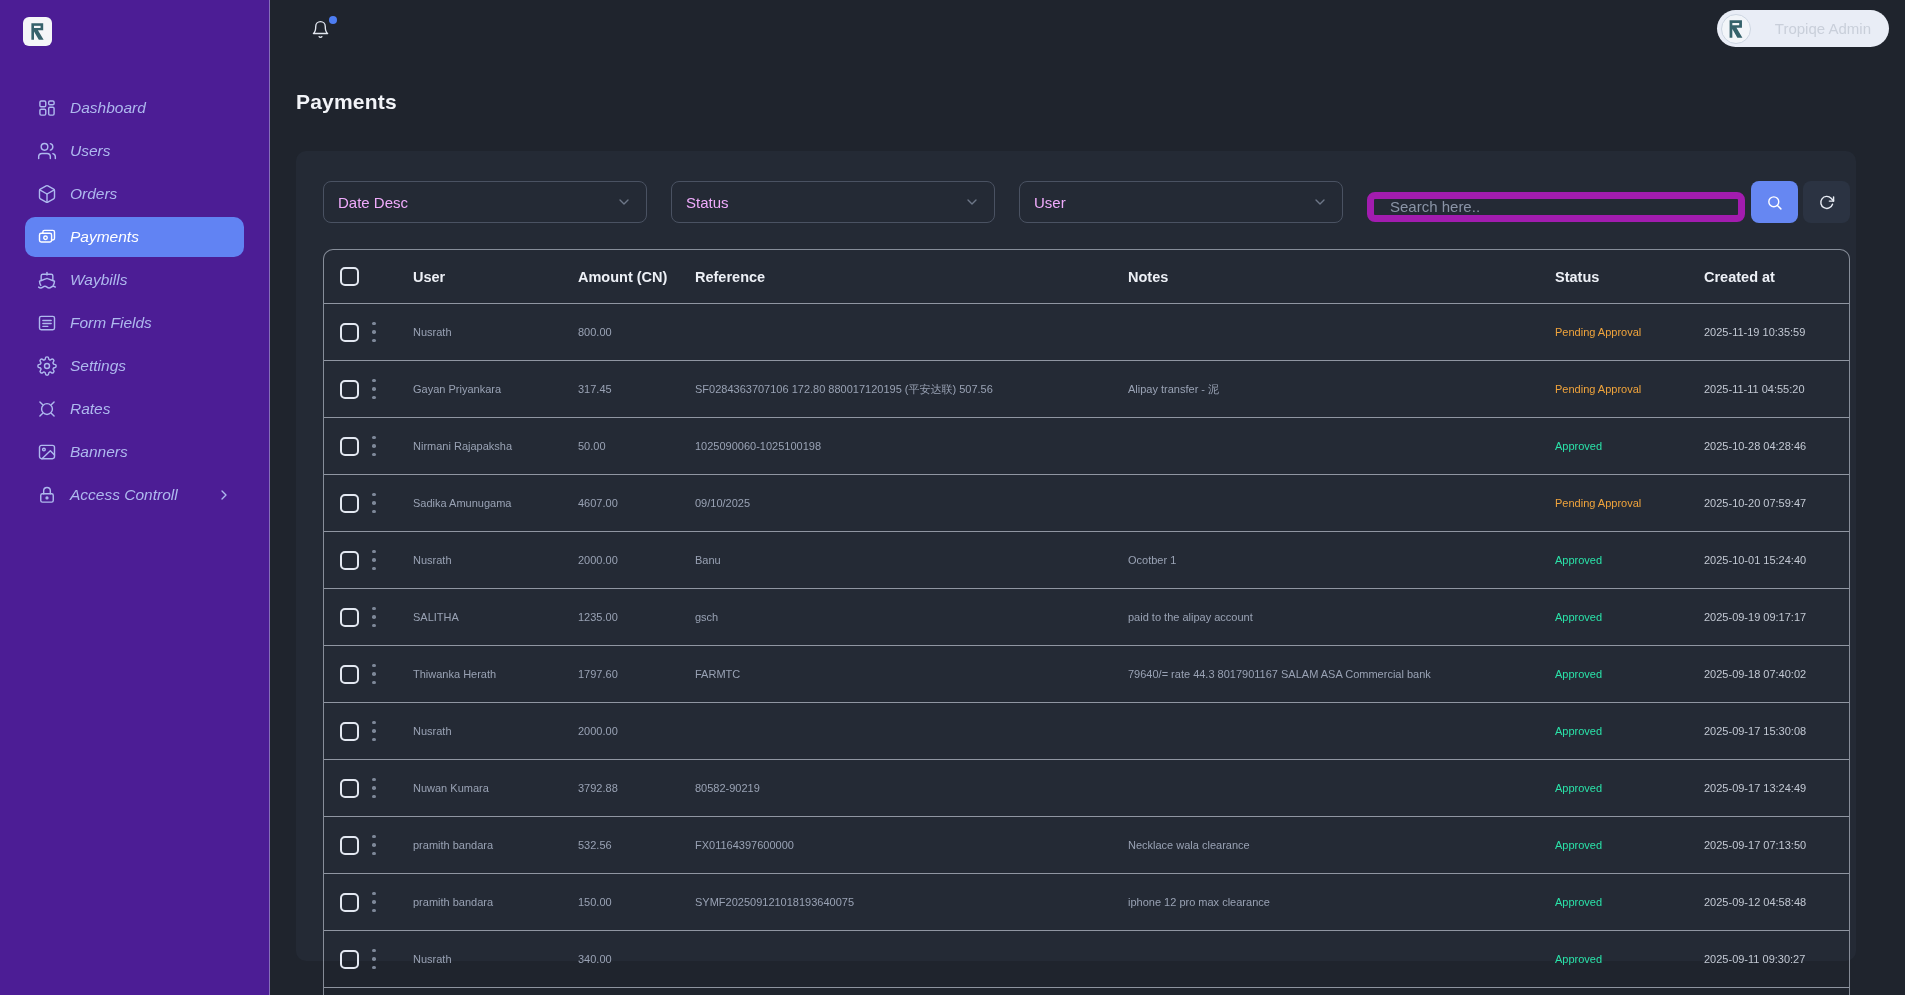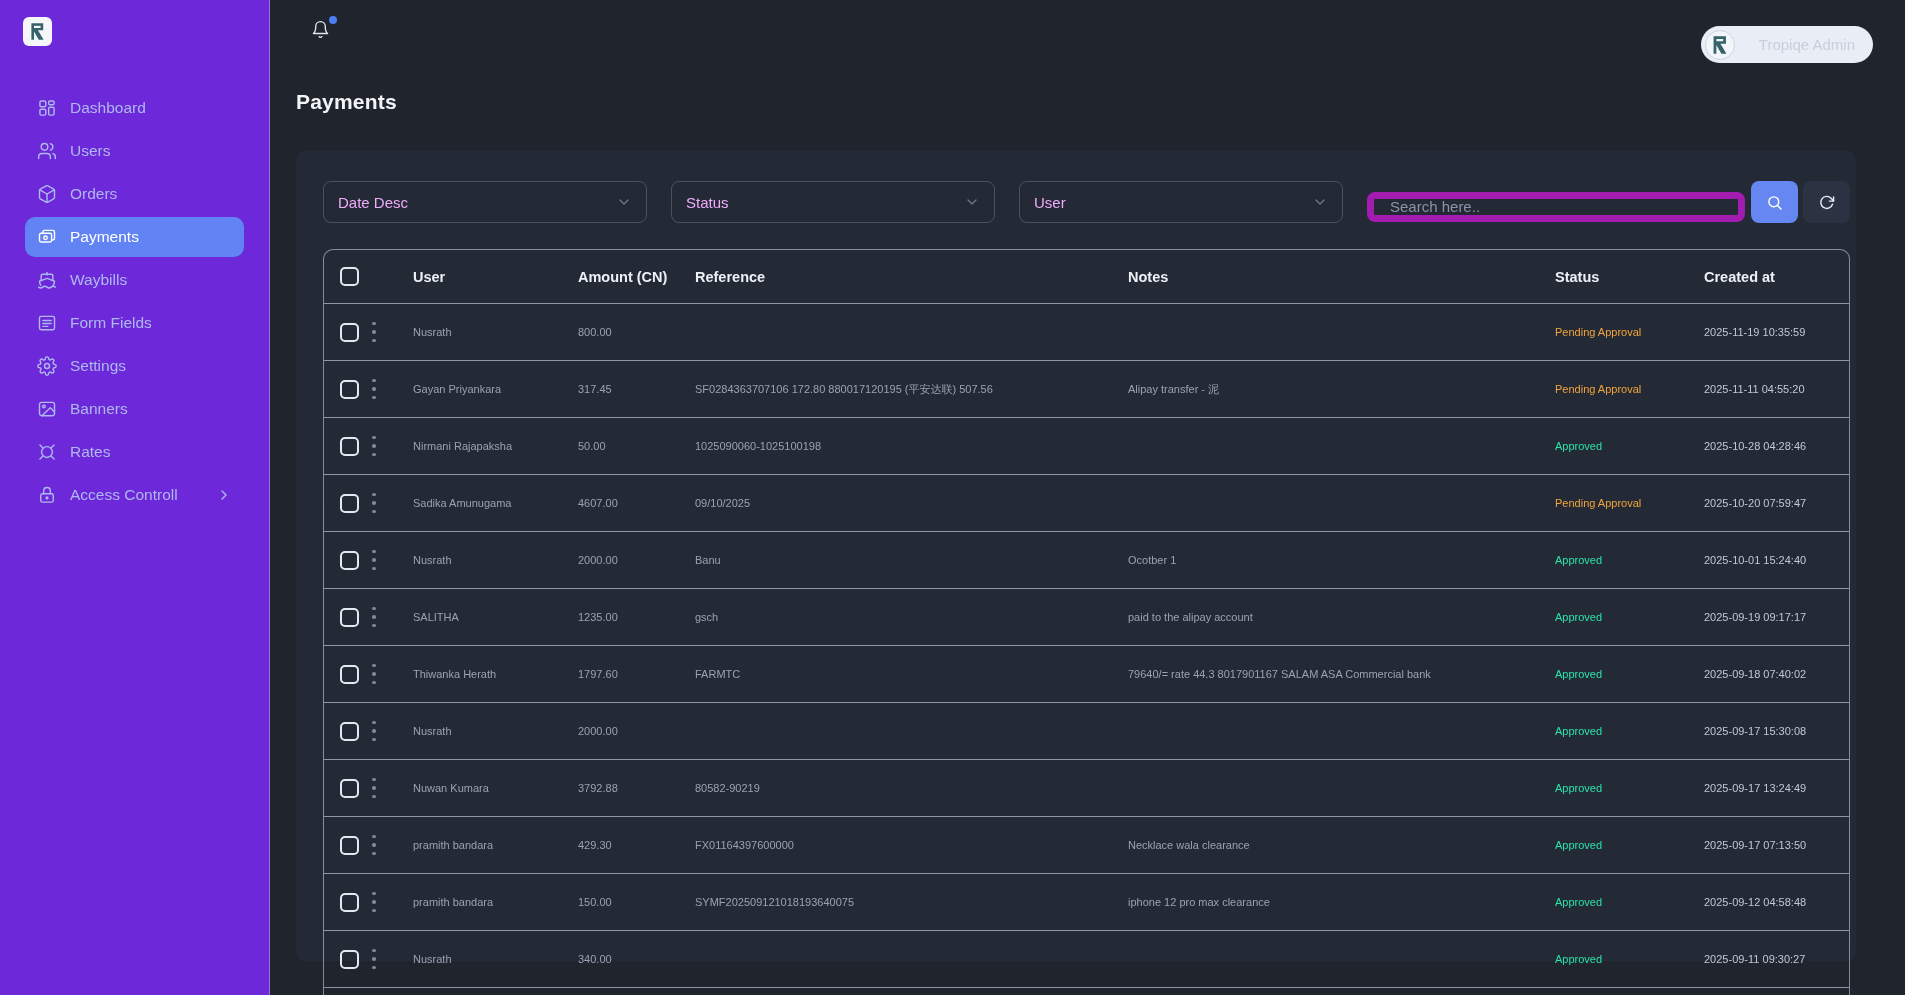--- a/index.html
+++ b/index.html
@@ -6,22 +6,23 @@
   html,body { width:1905px; height:995px; overflow:hidden; }
   body {
     background:#1f242d;
     font-family:"Liberation Sans","DejaVu Sans",sans-serif;
     color:#cfd5e0;
   }
 
   
   .sidebar {
     position:fixed; left:0; top:0; width:270px; height:995px;
-    background:#6d28d9; border-right:1px solid rgba(205,213,226,0.45);
+    background:#4c1d95; border-right:1px solid rgba(205,213,226,0.45);
     z-index:5;
+    font-style:italic;
   }
   .logo-box {
     width:29px; height:29px; margin:17px 0 0 23px;
     background:#f4f6f8; border-radius:6px;
     display:flex; align-items:center; justify-content:center;
   }
   .logo-box svg { width:21px; height:21px; }
   .nav { margin-top:42px; padding:0 25px; display:flex; flex-direction:column; gap:3px; }
   .nav-item {
     height:40px; border-radius:10px; display:flex; align-items:center;
@@ -34,23 +35,23 @@
   .nav-chevron { position:absolute; right:12px; width:16px; height:16px; }
   .nav-chevron svg { width:16px; height:16px; stroke:currentColor; fill:none; stroke-width:2; stroke-linecap:round; stroke-linejoin:round; }
 
   
   .main { margin-left:270px; height:995px; position:relative; }
   .topbar { position:relative; height:60px; }
   .bell-wrap { position:absolute; left:41px; top:20px; width:24px; height:24px; cursor:pointer; }
   .bell-wrap svg { width:19px; height:19px; stroke:#e2e7ef; fill:none; stroke-width:1.7; stroke-linecap:round; stroke-linejoin:round; }
   .notif-dot { position:absolute; right:-2px; top:-4px; width:8px; height:8px; border-radius:50%; background:#4d7df2; }
   .avatar-pill {
-    position:absolute; right:32px; top:10px; height:37px; min-width:168px;
+    position:absolute; right:16px; top:10px; height:37px; min-width:168px;
     background:#e9edf6; border-radius:19px; display:flex; align-items:center;
-    padding:0 18px 0 4px; gap:24px; cursor:pointer;margin-top:16px;
+    padding:0 18px 0 4px; gap:24px; cursor:pointer;
   }
   .avatar { width:30px; height:30px; border-radius:50%; background:#f2f5f9; border:1px solid #cdd6e2; display:flex; align-items:center; justify-content:center; overflow:hidden; }
   .avatar svg { width:22px; height:22px; }
   .avatar-pill .uname { color:#c9cfda; font-size:15px; }
 
   .page-title { margin:30px 0 0 26px; font-size:21px; font-weight:700; color:#f2f4f8; letter-spacing:0.2px; }
 
   
   .card {
     margin:37px 49px 0 26px;
@@ -191,38 +192,38 @@
         <svg viewBox="0 0 24 24">
             <circle cx="12" cy="12" r="3"></circle>
             <path d="M19.4 15a1.65 1.65 0 0 0 .33 1.82l.06.06a2 2 0 0 1-2.83 2.83l-.06-.06a1.65 1.65 0 0 0-1.82-.33 1.65 1.65 0 0 0-1 1.51V21a2 2 0 0 1-4 0v-.09A1.65 1.65 0 0 0 9 19.4a1.65 1.65 0 0 0-1.82.33l-.06.06a2 2 0 0 1-2.83-2.83l.06-.06a1.65 1.65 0 0 0 .33-1.82 1.65 1.65 0 0 0-1.51-1H3a2 2 0 0 1 0-4h.09A1.65 1.65 0 0 0 4.6 9a1.65 1.65 0 0 0-.33-1.82l-.06-.06a2 2 0 0 1 2.83-2.83l.06.06a1.65 1.65 0 0 0 1.82.33H9a1.65 1.65 0 0 0 1-1.51V3a2 2 0 0 1 4 0v.09a1.65 1.65 0 0 0 1 1.51 1.65 1.65 0 0 0 1.82-.33l.06-.06a2 2 0 0 1 2.83 2.83l-.06.06a1.65 1.65 0 0 0-.33 1.82V9a1.65 1.65 0 0 0 1.51 1H21a2 2 0 0 1 0 4h-.09a1.65 1.65 0 0 0-1.51 1z"></path>
           </svg>
       </span>
       <span class="nav-label">Settings</span>
     </div>
     <div class="nav-item">
       <span class="nav-icon">
         <svg viewBox="0 0 24 24">
-            <rect x="3" y="4" width="18" height="16" rx="2.5"></rect>
-            <circle cx="8.3" cy="9" r="1.6"></circle>
-            <path d="M21 15.5 16 10.5 6 20"></path>
-          </svg>
-      </span>
-      <span class="nav-label">Banners</span>
-    </div>
-    <div class="nav-item">
-      <span class="nav-icon">
-        <svg viewBox="0 0 24 24">
             <circle cx="12" cy="12" r="6.5"></circle>
             <path d="M3.5 3.5 6.6 6.6"></path>
             <path d="M20.5 3.5 17.4 6.6"></path>
             <path d="M3.5 20.5 6.6 17.4"></path>
             <path d="M20.5 20.5 17.4 17.4"></path>
           </svg>
       </span>
       <span class="nav-label">Rates</span>
+    </div>
+    <div class="nav-item">
+      <span class="nav-icon">
+        <svg viewBox="0 0 24 24">
+            <rect x="3" y="4" width="18" height="16" rx="2.5"></rect>
+            <circle cx="8.3" cy="9" r="1.6"></circle>
+            <path d="M21 15.5 16 10.5 6 20"></path>
+          </svg>
+      </span>
+      <span class="nav-label">Banners</span>
     </div>
     <div class="nav-item">
       <span class="nav-icon">
         <svg viewBox="0 0 24 24">
             <rect x="4.5" y="10.5" width="15" height="10" rx="2"></rect>
             <path d="M8 10.5V7a4 4 0 0 1 8 0v3.5"></path>
             <circle cx="12" cy="15.5" r="1.1"></circle>
           </svg>
       </span>
       <span class="nav-label">Access Controll</span>
@@ -456,21 +457,21 @@
           <div class="trow">
             <div class="cell c-check">
               <div class="checkbox"></div>
               <div class="kebab">
                 <i></i>
                 <i></i>
                 <i></i>
               </div>
             </div>
             <div class="cell">pramith bandara</div>
-            <div class="cell">429.30</div>
+            <div class="cell">532.56</div>
             <div class="cell">FX01164397600000</div>
             <div class="cell">Necklace wala clearance</div>
             <div class="cell" style="color: rgb(42, 227, 169);">Approved</div>
             <div class="cell created">2025-09-17 07:13:50</div>
           </div>
           <div class="trow">
             <div class="cell c-check">
               <div class="checkbox"></div>
               <div class="kebab">
                 <i></i>

